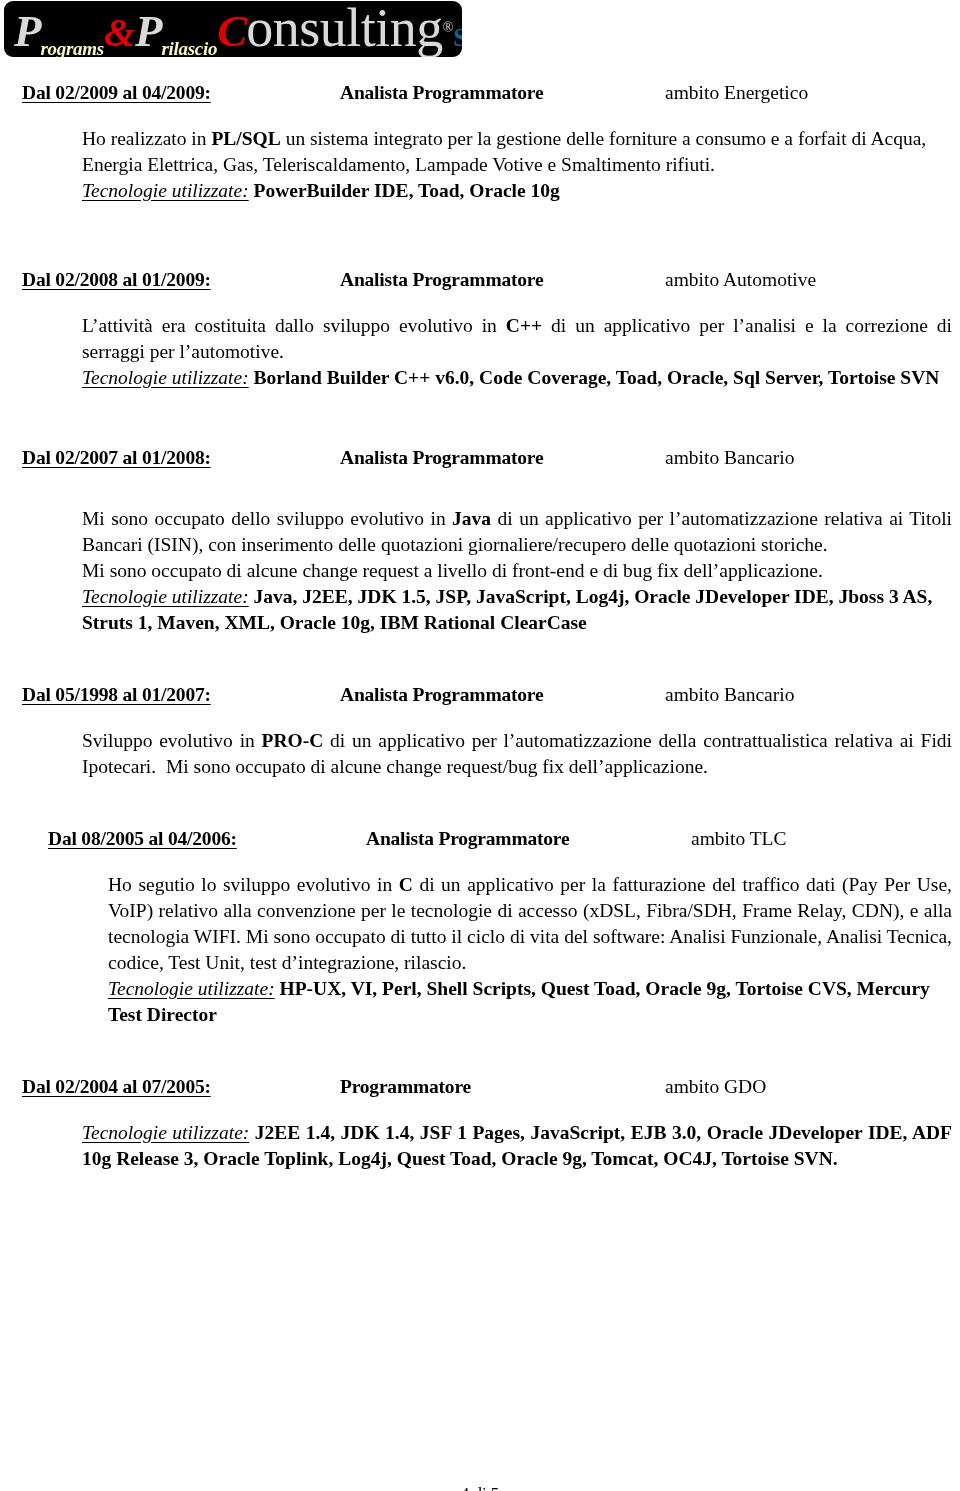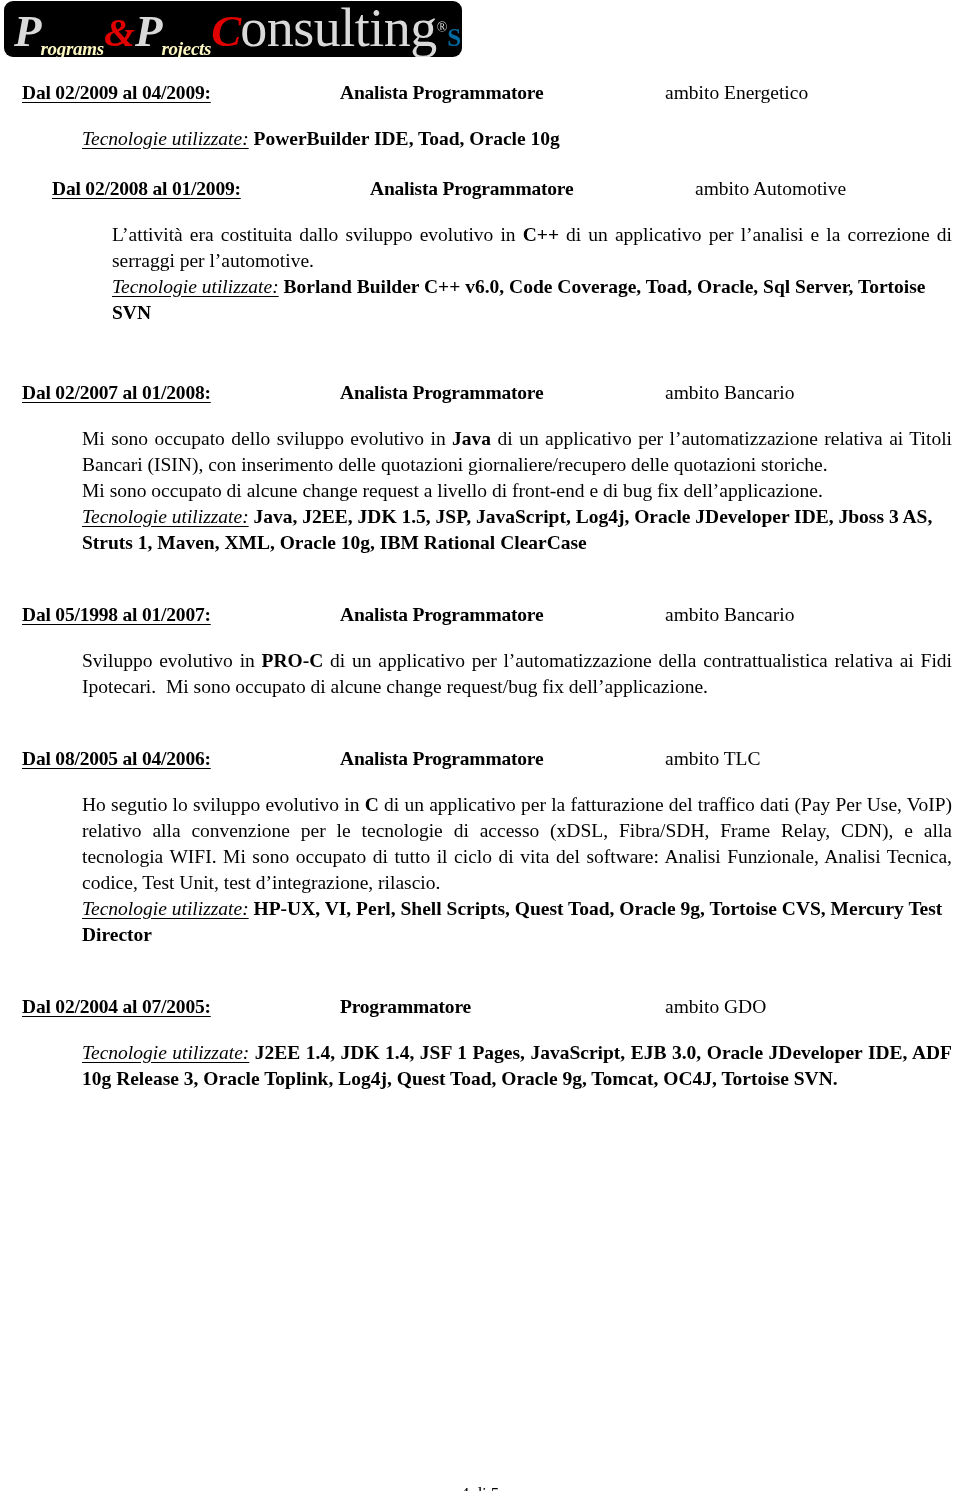--- a/index.html
+++ b/index.html
@@ -168,75 +168,76 @@
     font-size: 17px;
     margin-top: 36px;
   }
 </style>
 </head>
 <body>
 
 <div class="logo-band">
   <div class="logo-box">
     <div class="logo-text">
-      <span class="lg-cap">P</span><span class="lg-sub">rograms</span><span class="lg-amp">&amp;</span><span class="lg-cap">P</span><span class="lg-sub">rojects</span><span class="lg-cap-red">C</span><span class="lg-word">onsulting</span><span class="lg-reg">®</span><span class="lg-srl">S.r.L.</span>
+      <span class="lg-cap">P</span><span class="lg-sub">rograms</span><span class="lg-amp">&amp;</span><span class="lg-cap">P</span><span class="lg-sub">rilascio</span><span class="lg-cap-red">C</span><span class="lg-word">onsulting</span><span class="lg-reg">®</span><span class="lg-srl">S.r.L.</span>
     </div>
   </div>
 </div>
 
 <div class="doc">
 
   <div class="entry" style="margin-top:20px;">
     <div class="entry-head">
       <span class="eh-dates">Dal 02/2009 al 04/2009:</span>
       <span class="eh-role">Analista Programmatore</span>
       <span class="eh-domain">ambito Energetico</span>
     </div>
     <div class="entry-body" style="margin-top:14px;">
+      <p>Ho realizzato in <b>PL/SQL</b> un sistema integrato per la gestione delle forniture a consumo e a forfait di Acqua, Energia Elettrica, Gas, Teleriscaldamento, Lampade Votive e Smaltimento rifiuti.</p>
       <p class="tech-line"><span class="tech-label">Tecnologie utilizzate:</span> <span class="tech-list">PowerBuilder IDE, Toad, Oracle 10g</span></p>
     </div>
   </div>
 
-  <div class="entry" style="margin-top:26px;padding-left:30px;">
+  <div class="entry" style="margin-top:65px;">
     <div class="entry-head">
       <span class="eh-dates">Dal 02/2008 al 01/2009:</span>
       <span class="eh-role">Analista Programmatore</span>
       <span class="eh-domain">ambito Automotive</span>
     </div>
     <div class="entry-body justify" style="margin-top:14px;">
       <p>L’attività era costituita dallo sviluppo evolutivo in <b>C++</b> di un applicativo per l’analisi e la correzione di serraggi per l’automotive.</p>
       <p class="tech-line"><span class="tech-label">Tecnologie utilizzate:</span> <span class="tech-list">Borland Builder C++ v6.0, Code Coverage, Toad, Oracle, Sql Server, Tortoise SVN</span></p>
     </div>
   </div>
 
   <div class="entry" style="margin-top:56px;">
     <div class="entry-head">
       <span class="eh-dates">Dal 02/2007 al 01/2008:</span>
       <span class="eh-role">Analista Programmatore</span>
       <span class="eh-domain">ambito Bancario</span>
     </div>
-    <div class="entry-body justify" style="margin-top:14px;">
+    <div class="entry-body justify" style="margin-top:29px;">
       <p>Mi sono occupato dello sviluppo evolutivo in <b>Java</b> di un applicativo per l’automatizzazione relativa ai Titoli Bancari (ISIN), con inserimento delle quotazioni giornaliere/recupero delle quotazioni storiche.</p>
       <p class="tech-line">Mi sono occupato di alcune change request a livello di front-end e di bug fix dell’applicazione.</p>
       <p class="tech-line"><span class="tech-label">Tecnologie utilizzate:</span> <span class="tech-list">Java, J2EE, JDK 1.5, JSP, JavaScript, Log4j, Oracle JDeveloper IDE, Jboss 3 AS, Struts 1, Maven, XML,  Oracle 10g, IBM Rational ClearCase</span></p>
     </div>
   </div>
 
   <div class="entry" style="margin-top:48px;">
     <div class="entry-head">
       <span class="eh-dates">Dal 05/1998 al 01/2007:</span>
       <span class="eh-role">Analista Programmatore</span>
       <span class="eh-domain">ambito Bancario</span>
     </div>
     <div class="entry-body justify" style="margin-top:14px;">
       <p>Sviluppo evolutivo in <b>PRO-C</b> di un applicativo per l’automatizzazione della contrattualistica relativa ai Fidi Ipotecari.&nbsp; Mi sono occupato di alcune change request/bug fix dell’applicazione.</p>
     </div>
   </div>
 
-  <div class="entry" style="margin-top:48px;">
+  <div class="entry" style="margin-top:48px;margin-left:26px;">
     <div class="entry-head">
       <span class="eh-dates">Dal 08/2005 al 04/2006:</span>
       <span class="eh-role">Analista Programmatore</span>
       <span class="eh-domain">ambito TLC</span>
     </div>
     <div class="entry-body justify" style="margin-top:14px;">
       <p>Ho segutio lo sviluppo evolutivo in <b>C</b> di un applicativo per la fatturazione del traffico dati (Pay Per Use, VoIP) relativo alla convenzione per le tecnologie di accesso (xDSL, Fibra/SDH, Frame Relay, CDN), e alla tecnologia WIFI. Mi sono occupato di tutto il ciclo di vita del software: Analisi Funzionale, Analisi Tecnica, codice, Test Unit, test d’integrazione, rilascio.</p>
       <p class="tech-line"><span class="tech-label">Tecnologie utilizzate:</span> <span class="tech-list">HP-UX, VI, Perl, Shell Scripts, Quest Toad, Oracle 9g, Tortoise CVS, Mercury Test Director</span></p>
     </div>
   </div>

